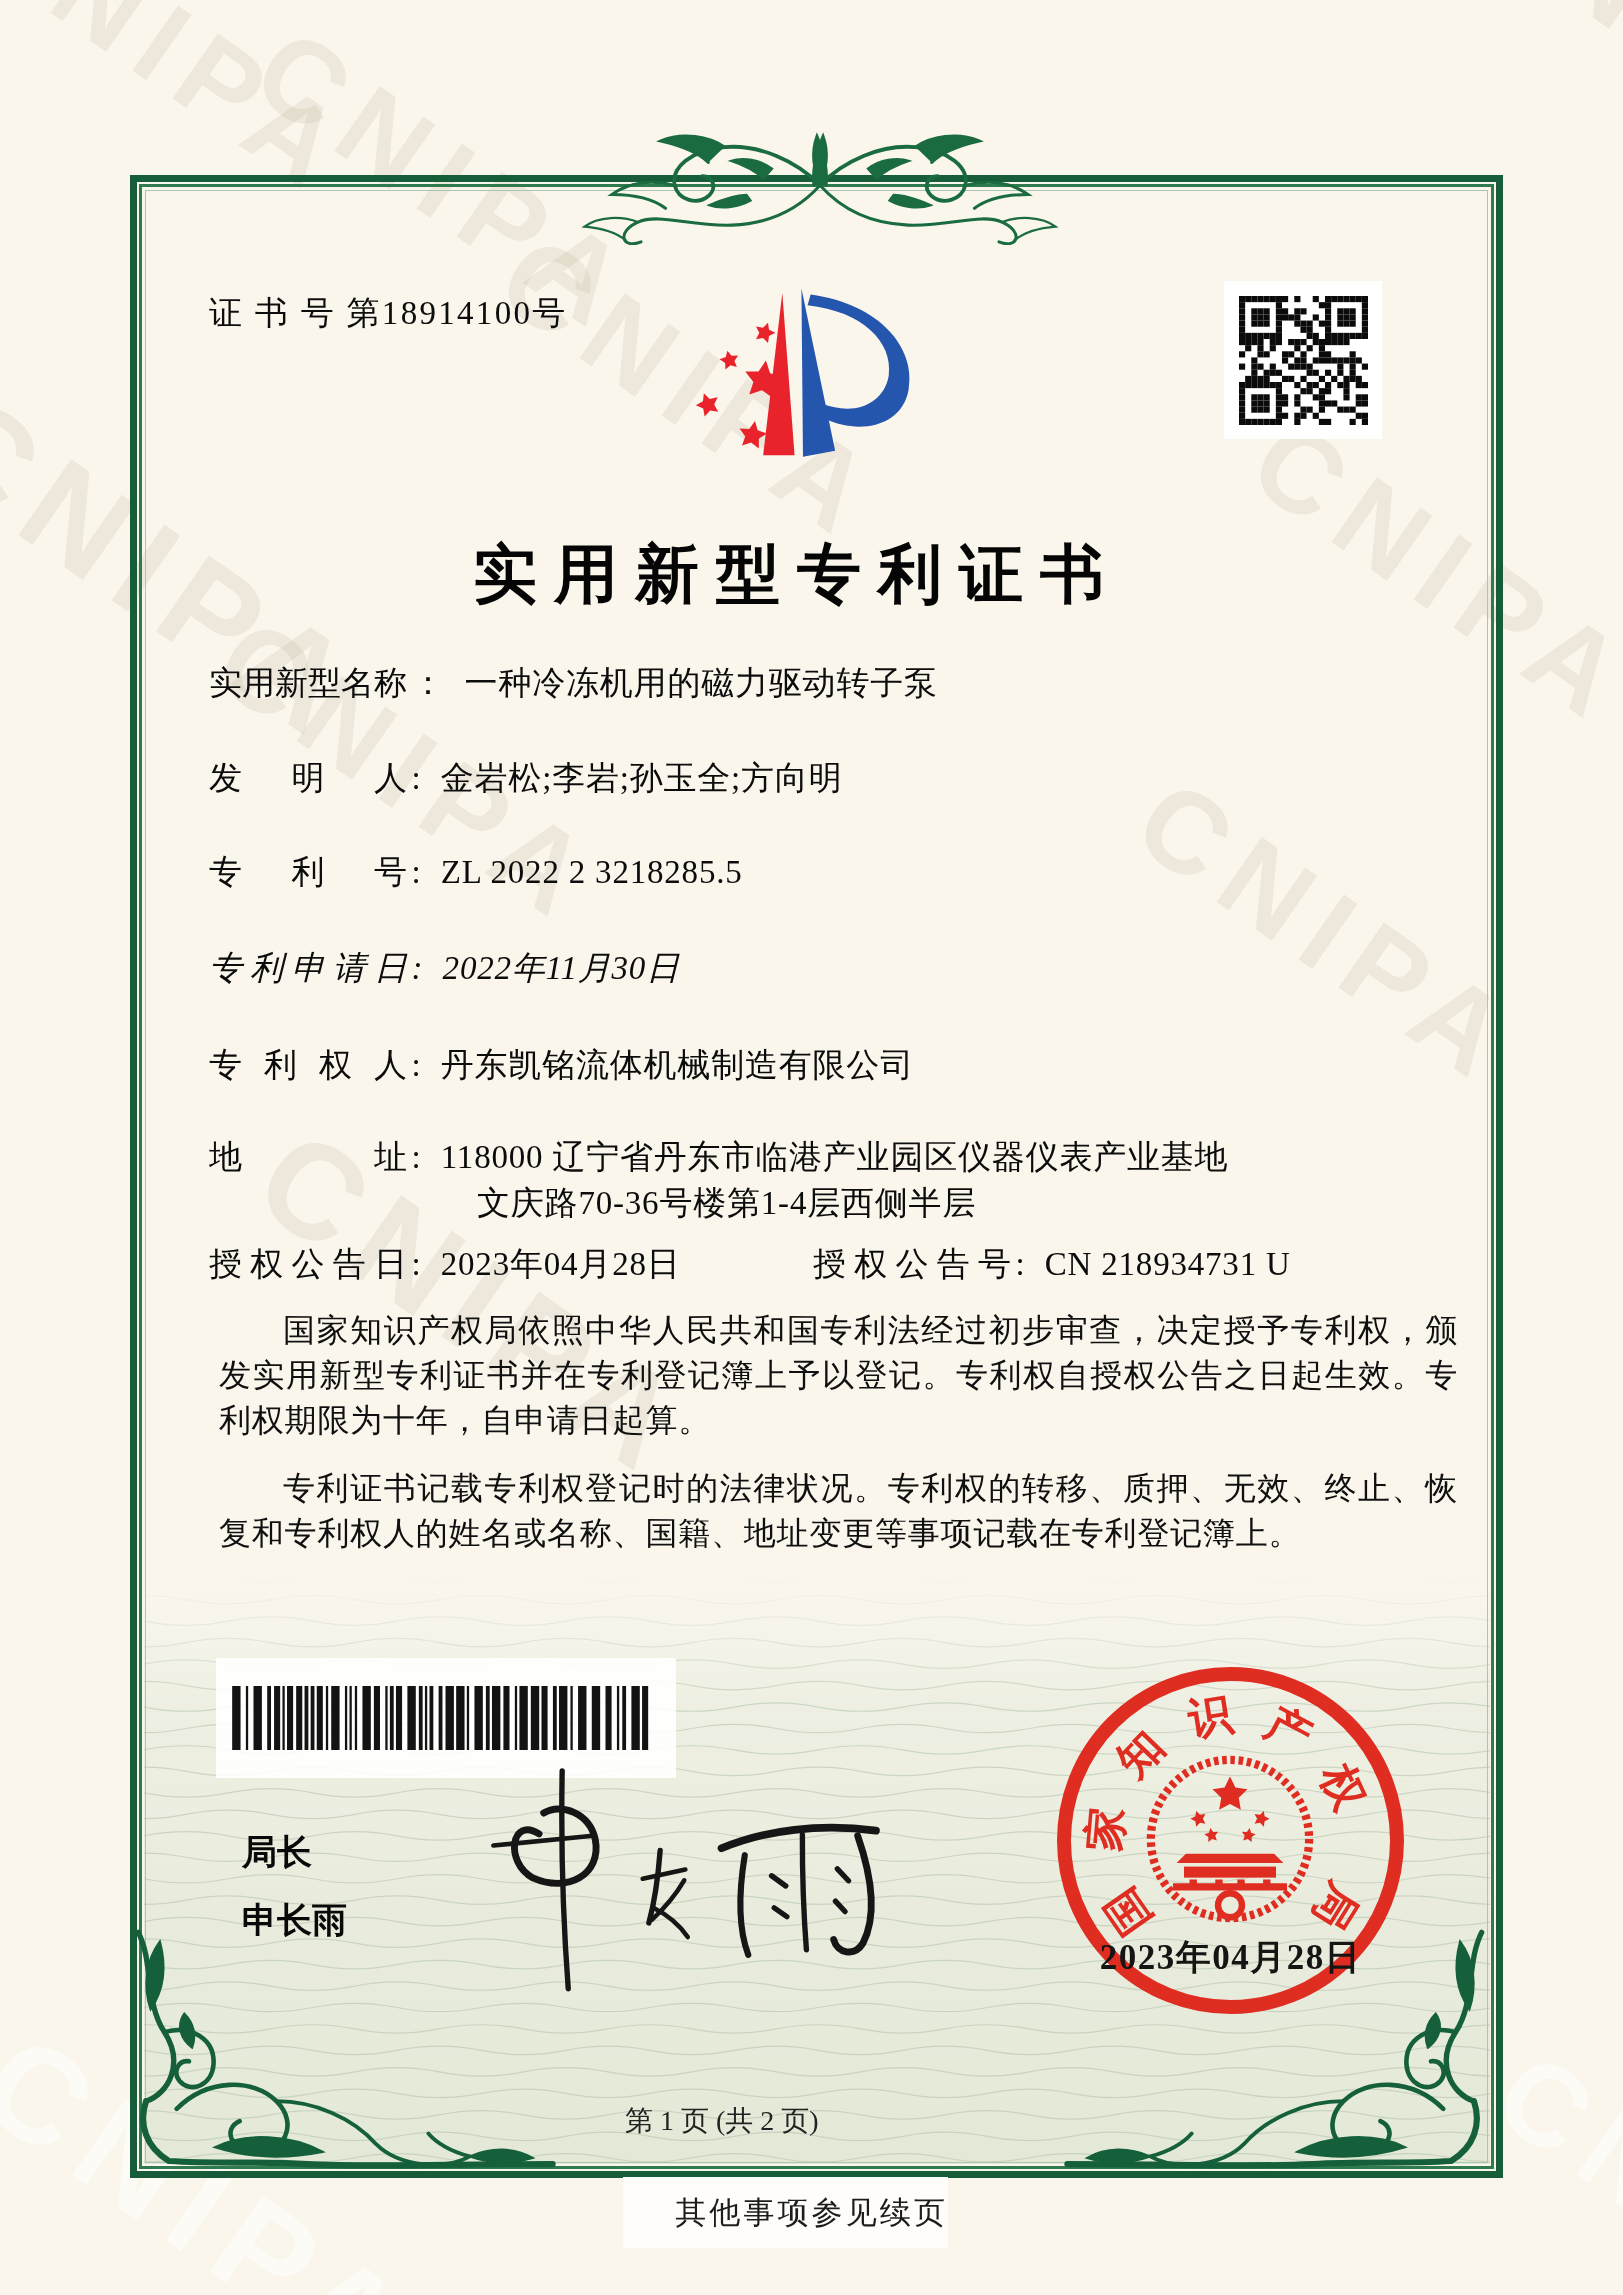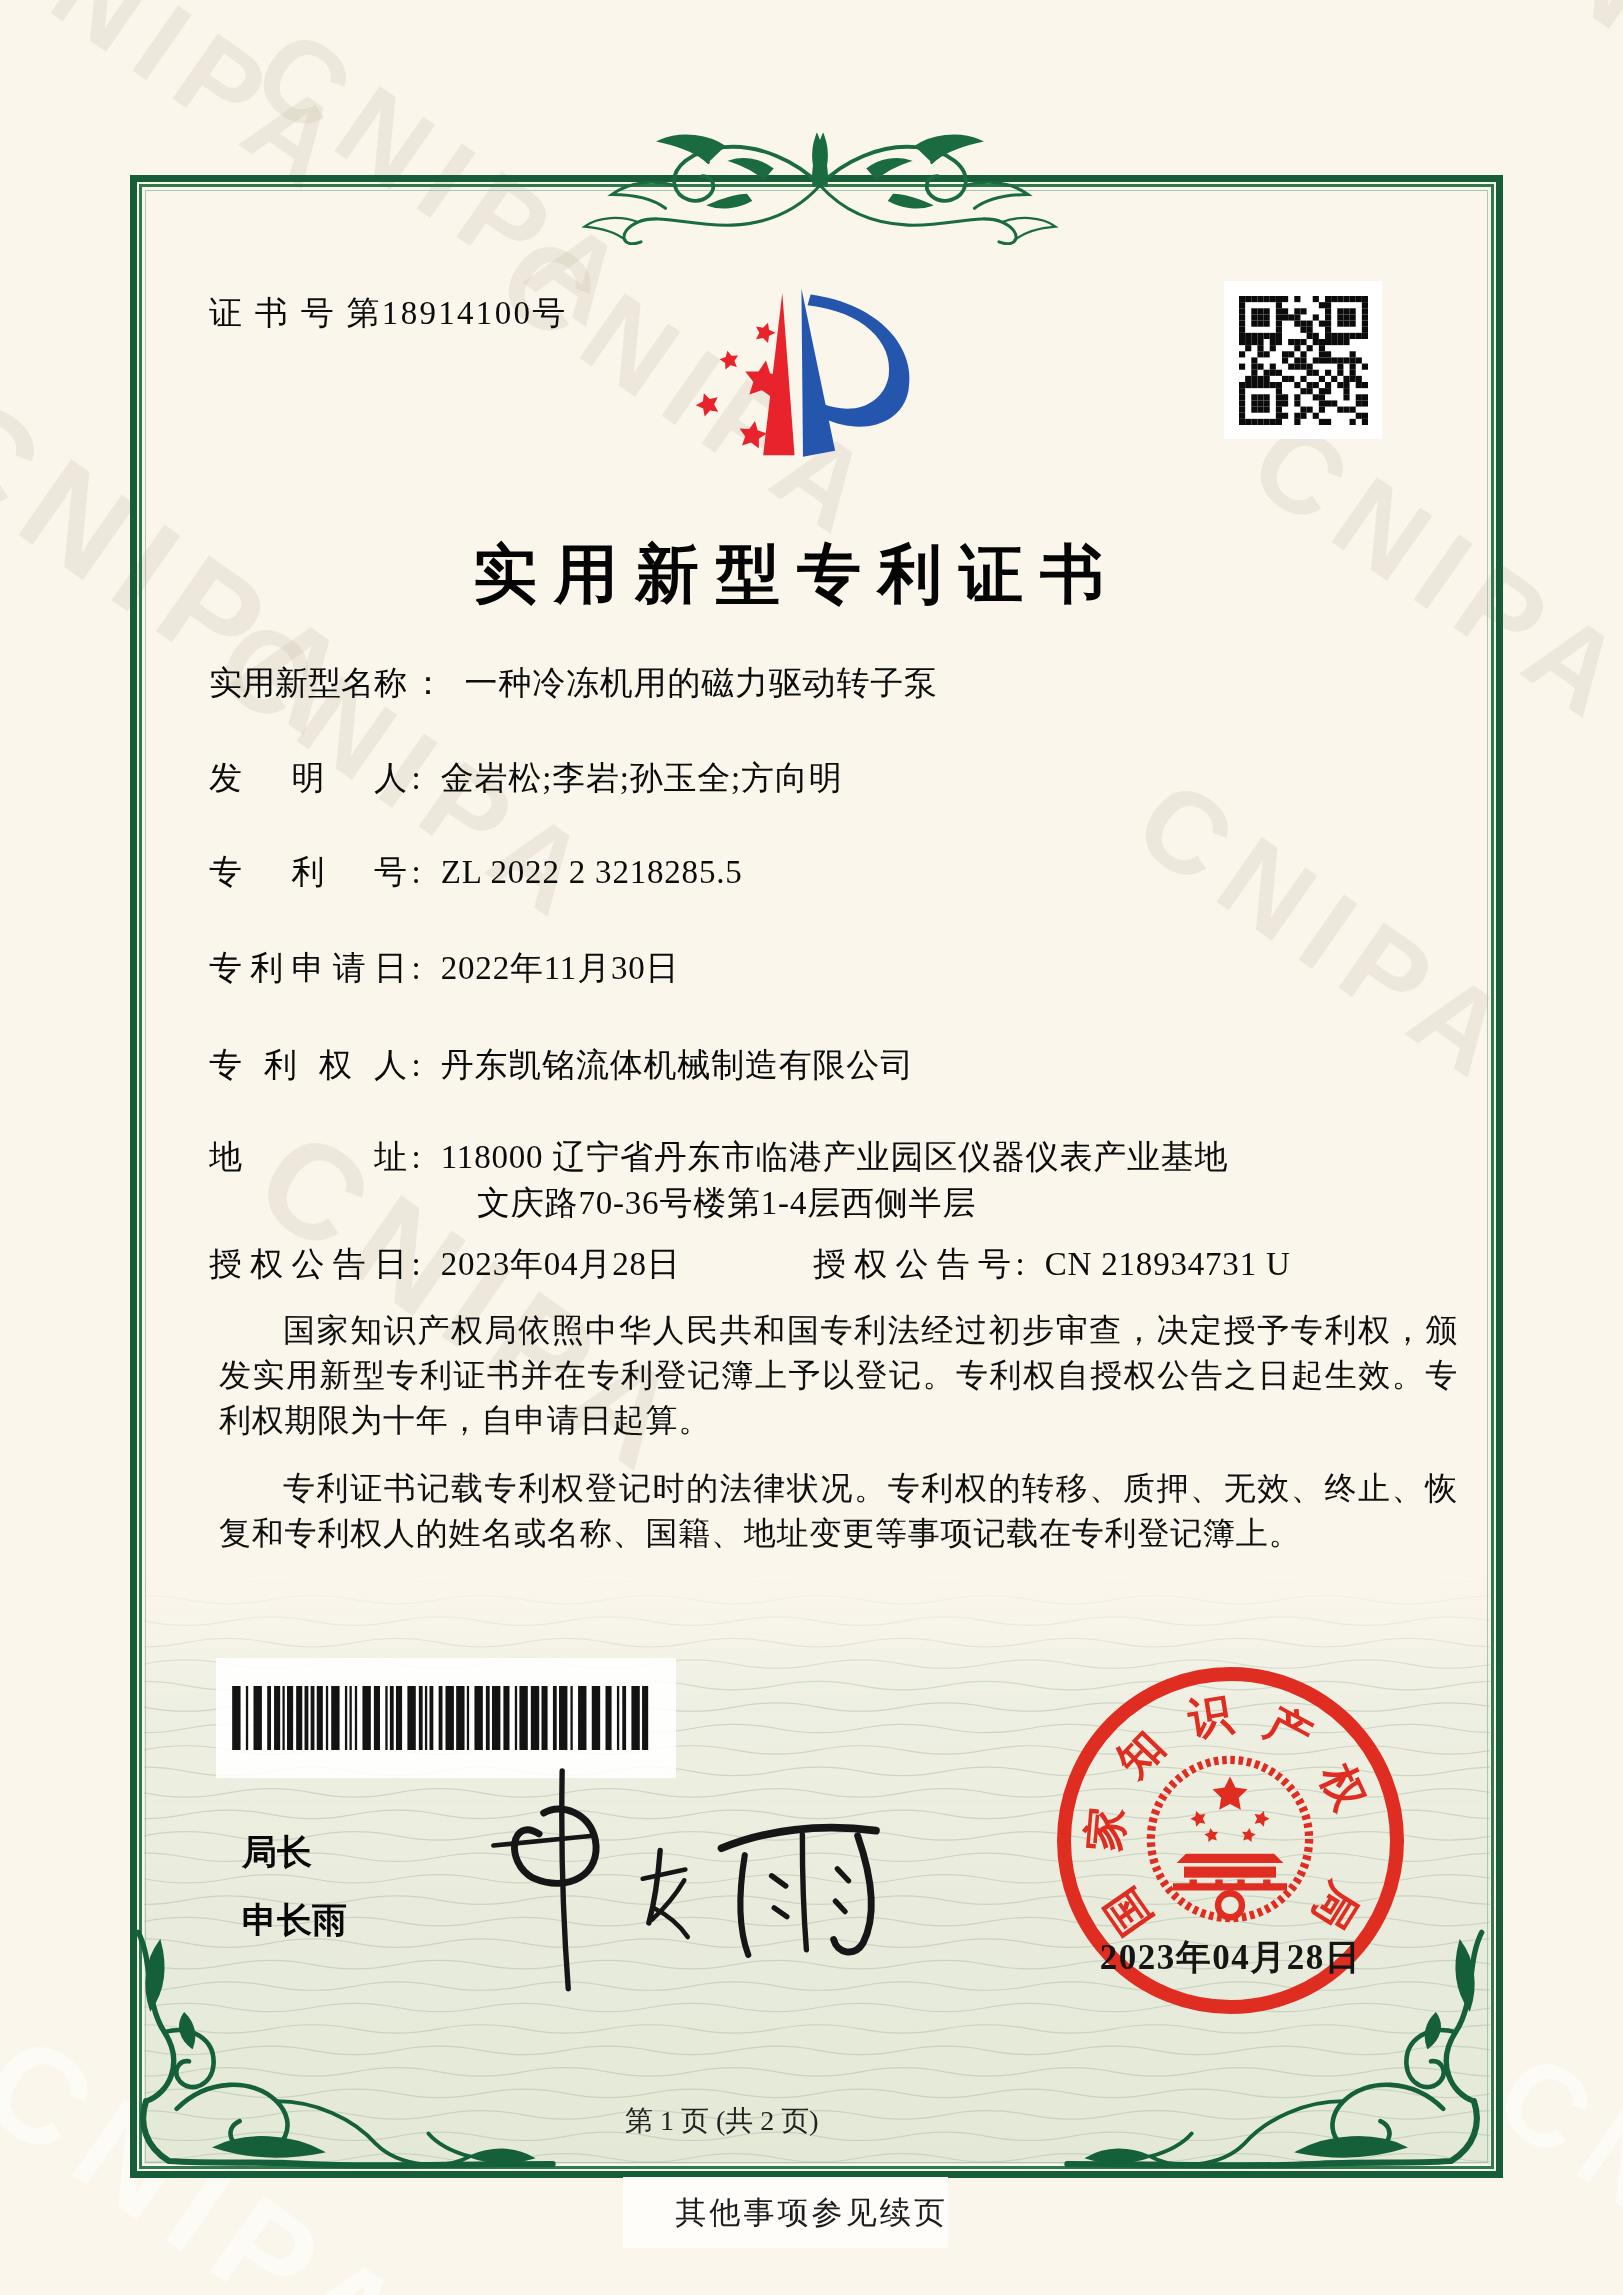--- a/index.html
+++ b/index.html
@@ -440,21 +440,21 @@
 
   <div class="frow" style="top:661px;">
     <span class="flabel">实用新型名称</span><span class="fcolon">：</span><span class="fvalue">一种冷冻机用的磁力驱动转子泵</span>
   </div>
   <div class="frow" style="top:756px;">
     <span class="flabel">发明人</span><span class="fcolon">:</span><span class="fvalue">金岩松;李岩;孙玉全;方向明</span>
   </div>
   <div class="frow" style="top:850px;">
     <span class="flabel">专利号</span><span class="fcolon">:</span><span class="fvalue">ZL 2022 2 3218285.5</span>
   </div>
-  <div class="frow" style="top:946px;">
+  <div class="frow" style="top:946px;font-style:italic;">
     <span class="flabel">专利申请日</span><span class="fcolon">:</span><span class="fvalue">2022年11月30日</span>
   </div>
   <div class="frow" style="top:1043px;">
     <span class="flabel">专利权人</span><span class="fcolon">:</span><span class="fvalue">丹东凯铭流体机械制造有限公司</span>
   </div>
   <div class="frow" style="top:1135px;height:92px;">
     <span class="flabel">地址</span><span class="fcolon">:</span><span class="fvalue">118000 辽宁省丹东市临港产业园区仪器仪表产业基地</span>
     <span class="addr2">文庆路70-36号楼第1-4层西侧半层</span>
   </div>
   <div class="frow" style="top:1242px;">

